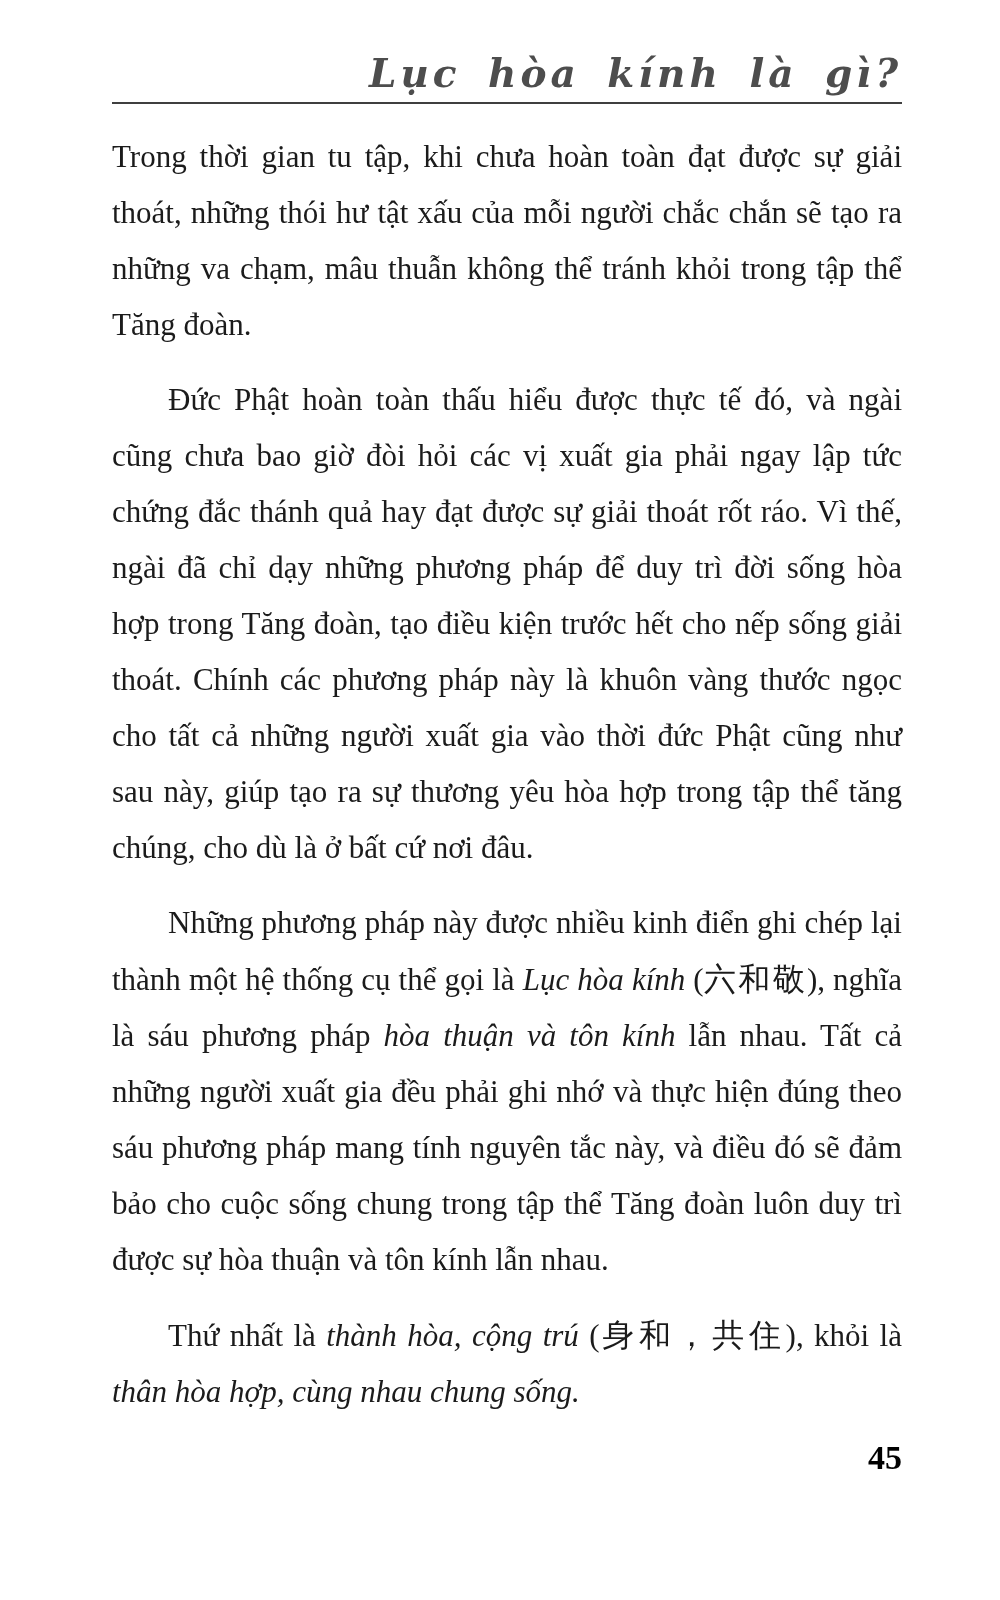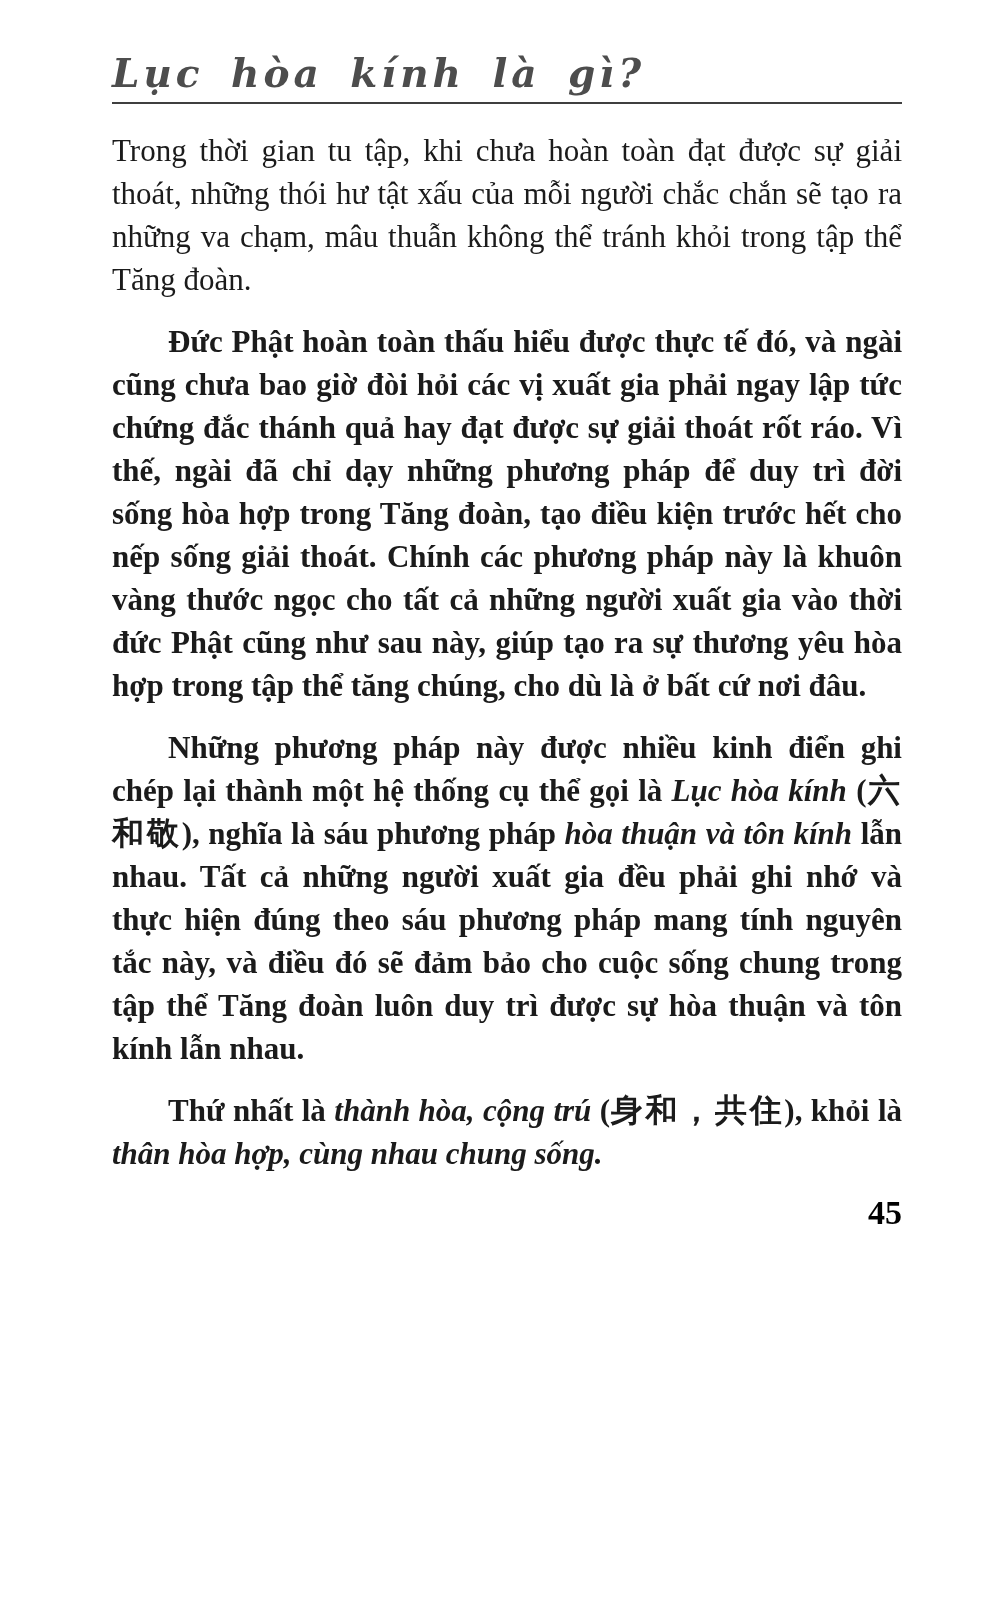--- a/index.html
+++ b/index.html
@@ -20,21 +20,21 @@
     width: 1000px;
     height: 1600px;
     padding: 50px 98px 0 112px;
   }
   
   .page-header {
     margin-bottom: 0;
   }
   .running-title {
     margin: 0;
-    text-align: left;
+    text-align: right;
     font-family: "DejaVu Serif", serif;
     font-style: italic;
     font-weight: bold;
     font-size: 39px;
     line-height: 46px;
     letter-spacing: 4px;
     word-spacing: 10px;
     color: var(--header-color, #4d4d4d);
   }
   .header-rule {
@@ -42,27 +42,26 @@
     border-top: 2px solid var(--rule-color, #3f3f3f);
     margin: 6px 0 0 0;
   }
   
   .page-body {
     margin-top: 25px;
   }
   p.para {
     margin: 0 0 19px 0;
     font-size: 31px;
-    line-height: 43px;
+    line-height: 56px;
     text-align: justify;
     color: var(--text-color, #1b1b1b);
   }
   p.para.indent {
     text-indent: 56px;
-    font-weight: bold;
   }
   .run-italic {
     font-style: italic;
   }
   .run-cjk {
     font-size: 32px;
     letter-spacing: 2px;
   }
   
   .page-footer {

